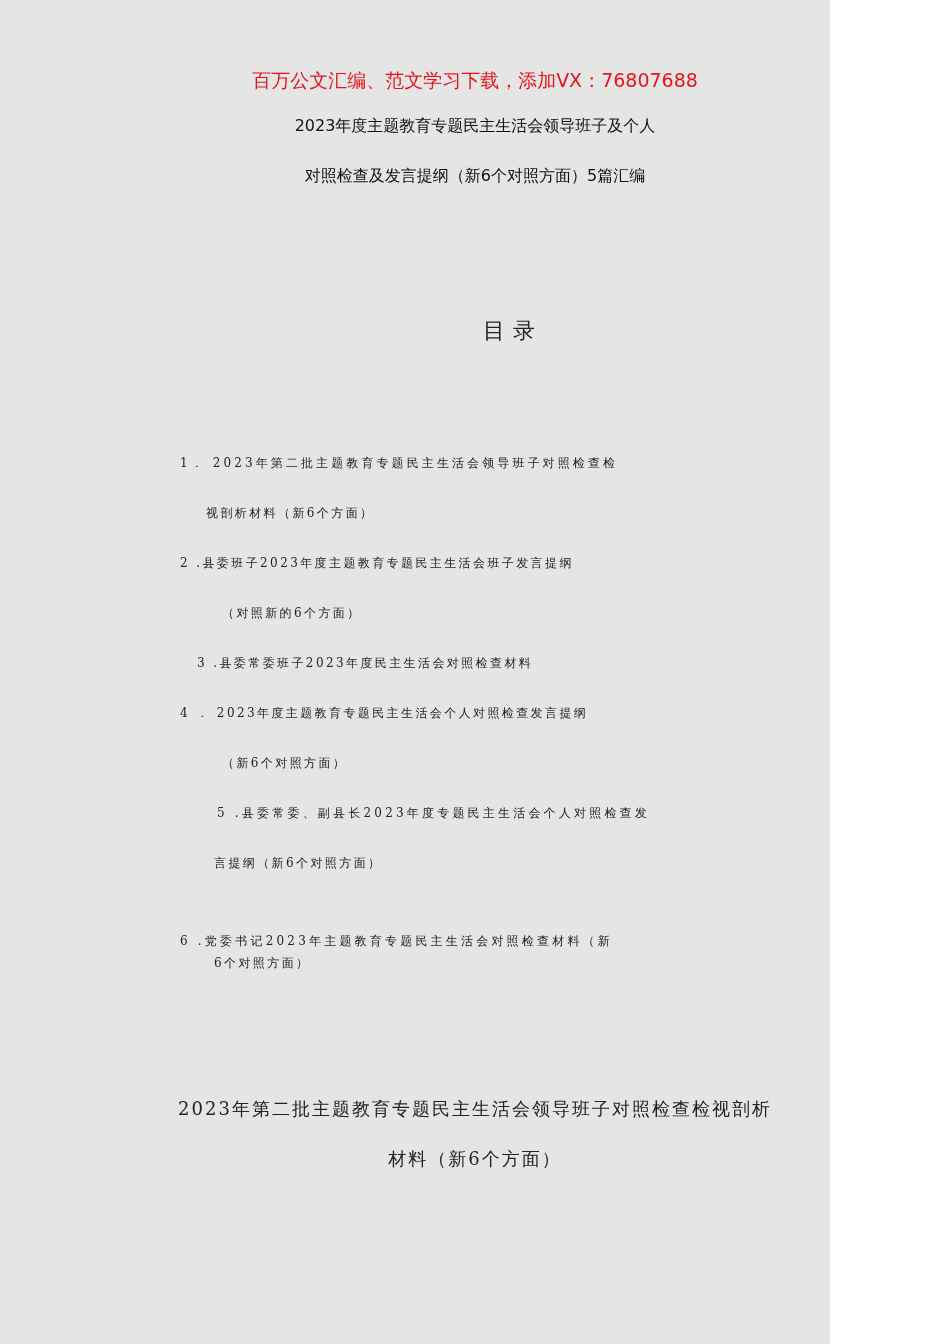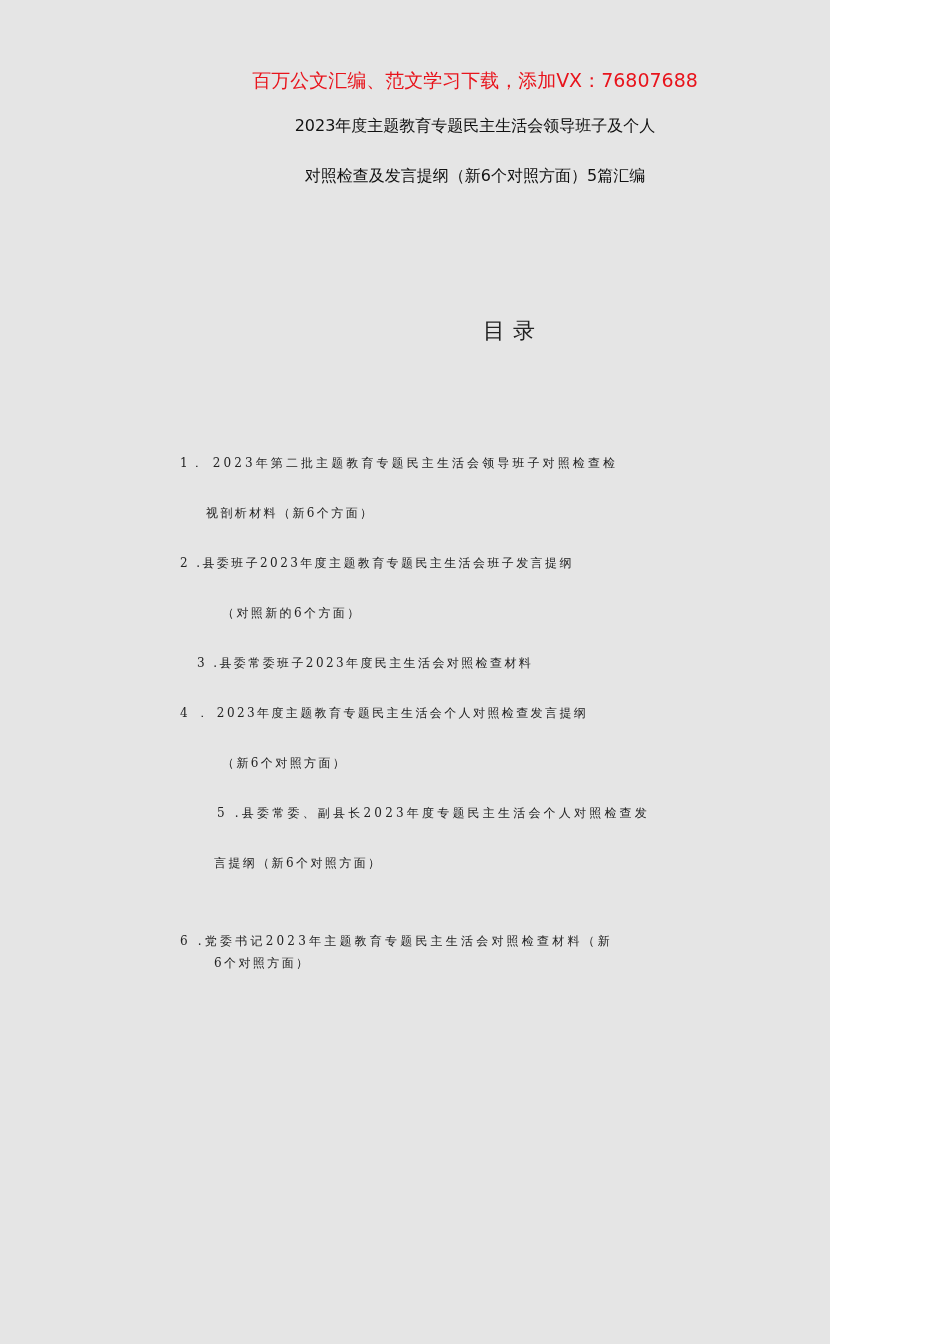--- a/index.html
+++ b/index.html
@@ -111,14 +111,16 @@
       <div class="toc-line" style="top:805px; left:180px; letter-spacing:3.2px;margin-left:37px;">5 .县委常委、副县长2023年度专题民主生活会个人对照检查发</div>
       <div class="toc-line" style="top:855px; left:214px;">言提纲（新6个对照方面）</div>
     </div>
 
     <div class="toc-item">
       <div class="toc-line" style="top:905px; left:180px; letter-spacing:3.2px;margin-top:28px;">6 .党委书记2023年主题教育专题民主生活会对照检查材料（新</div>
       <div class="toc-line" style="top:955px; left:214px;">6个对照方面）</div>
     </div>
   </div>
 
+  <div class="sec-title" style="top:1097px;">2023年第二批主题教育专题民主生活会领导班子对照检查检视剖析</div>
+  <div class="sec-title" style="top:1147px;">材料（新6个方面）</div>
 
 </div>
 
 </body></html>

